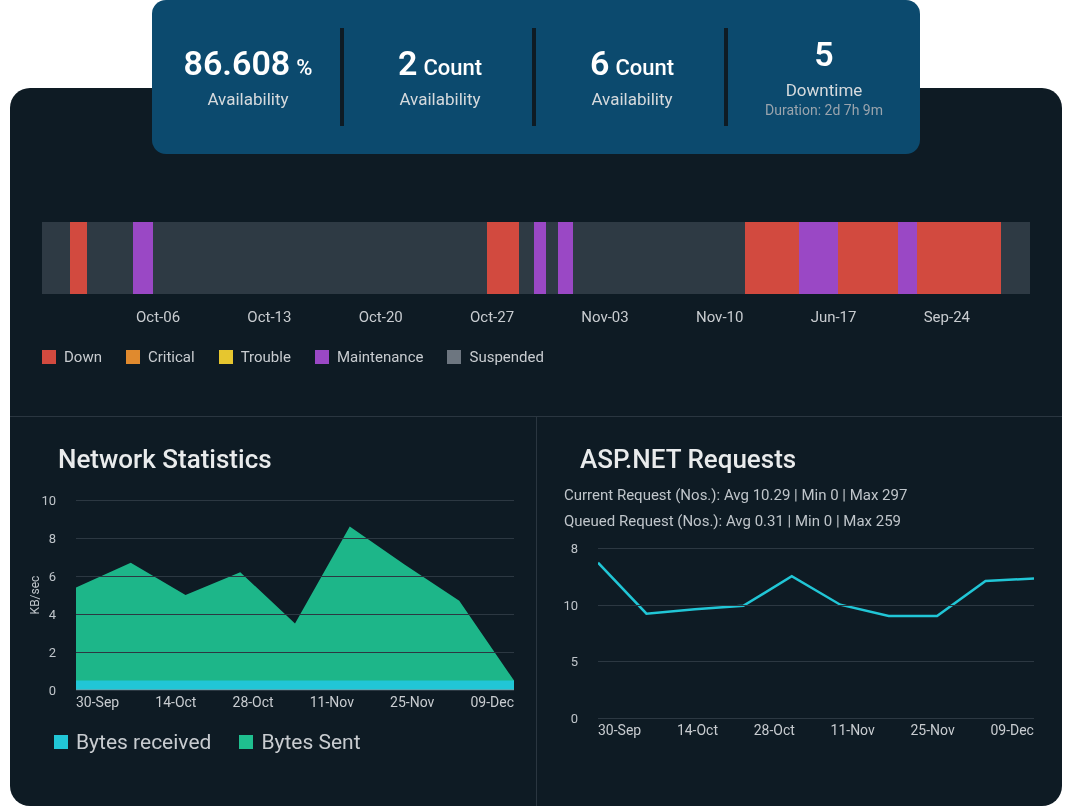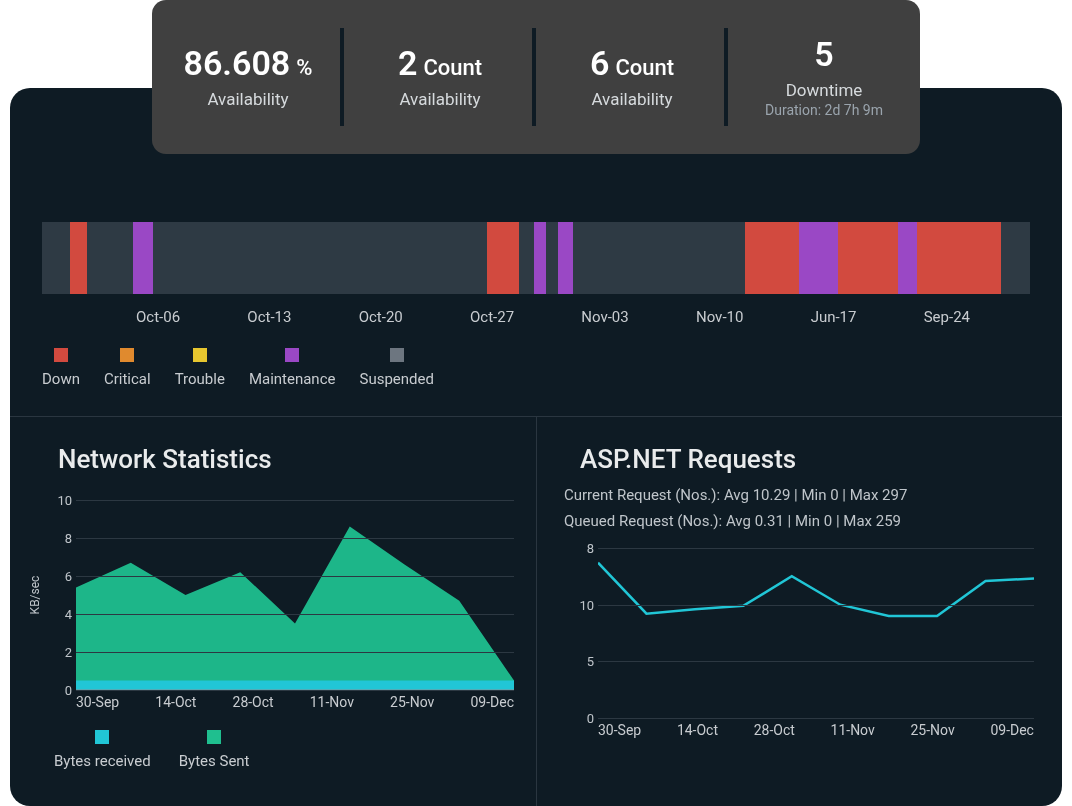--- a/index.html
+++ b/index.html
@@ -21,21 +21,21 @@
     background: #0e1b24;
     border-radius: 20px;
   }
   
   .metrics-bar {
     position: absolute;
     left: 152px;
     top: 0;
     width: 768px;
     height: 154px;
-    background: #404040;
+    background: #0c4a6e;
     border-radius: 14px;
     display: flex;
     align-items: stretch;
     z-index: 2;
   }
   .metric {
     flex: 1;
     display: flex;
     flex-direction: column;
     align-items: center;
@@ -110,21 +110,21 @@
     padding: 0 60px 0 94px;
   }
   .tl-legend {
     display: flex;
     gap: 24px;
     margin-top: 22px;
     font-size: 15px;
     color: #c8ccd0;
     align-items: center;
   }
-  .lg-item { display: flex; align-items: center; gap: 8px; flex-direction: column; }
+  .lg-item { display: flex; align-items: center; gap: 8px; }
   .swatch { width: 14px; height: 14px; }
 
   .hr-sep {
     position: absolute;
     left: 10px; right: 10px;
     top: 416px;
     height: 1px;
     background: #2a3640;
     z-index: 3;
   }
@@ -176,21 +176,21 @@
     position: absolute;
     left: 0;
     top: 0;
     bottom: 0;
     width: 30px;
     font-size: 13px;
     color: #bfc5ca;
   }
   .y-tick {
     position: absolute;
-    right: 0;
+    right: 16px;
     transform: translateY(-50%);
   }
   .plot {
     position: absolute;
     left: 34px;
     right: 0;
     top: 0;
     bottom: 0;
   }
   .grid-line {
@@ -205,21 +205,21 @@
     font-size: 14px;
     color: #c8ccd0;
     margin-top: 4px;
     padding-left: 34px;
   }
   .net-legend {
     display: flex;
     gap: 28px;
     margin-top: 20px;
     padding-left: 12px;
-    font-size: 15px;
+    font-size: 21px;
     color: #c8ccd0;
     align-items: center;
   }
 </style>
 </head>
 <body>
 
 <div class="main-panel"></div>
 
 <div class="metrics-bar">

